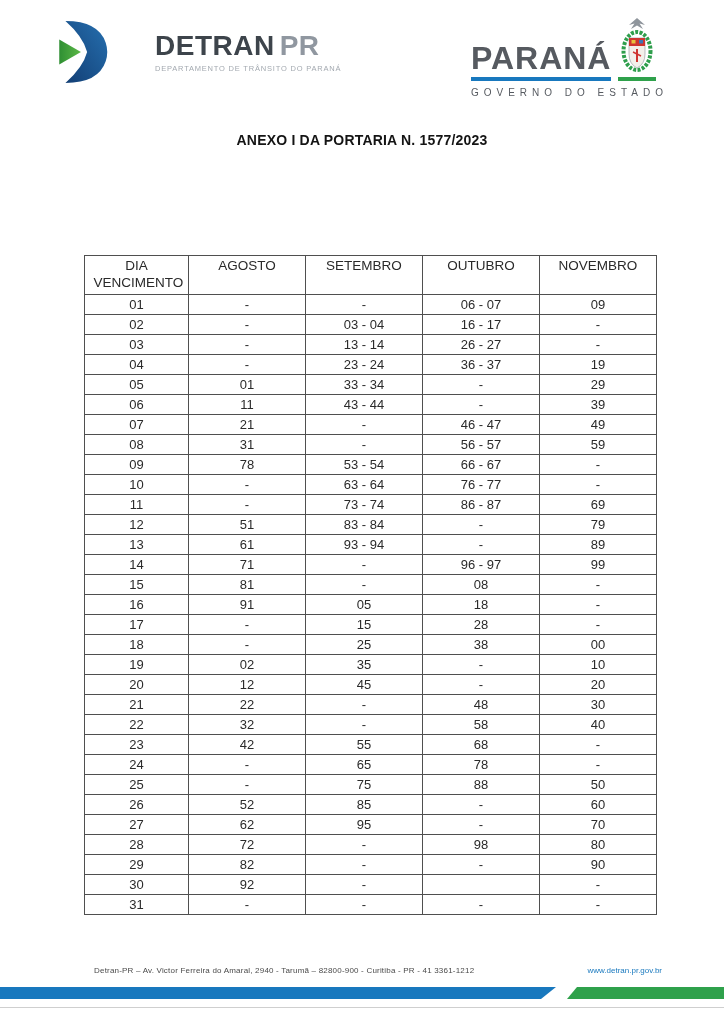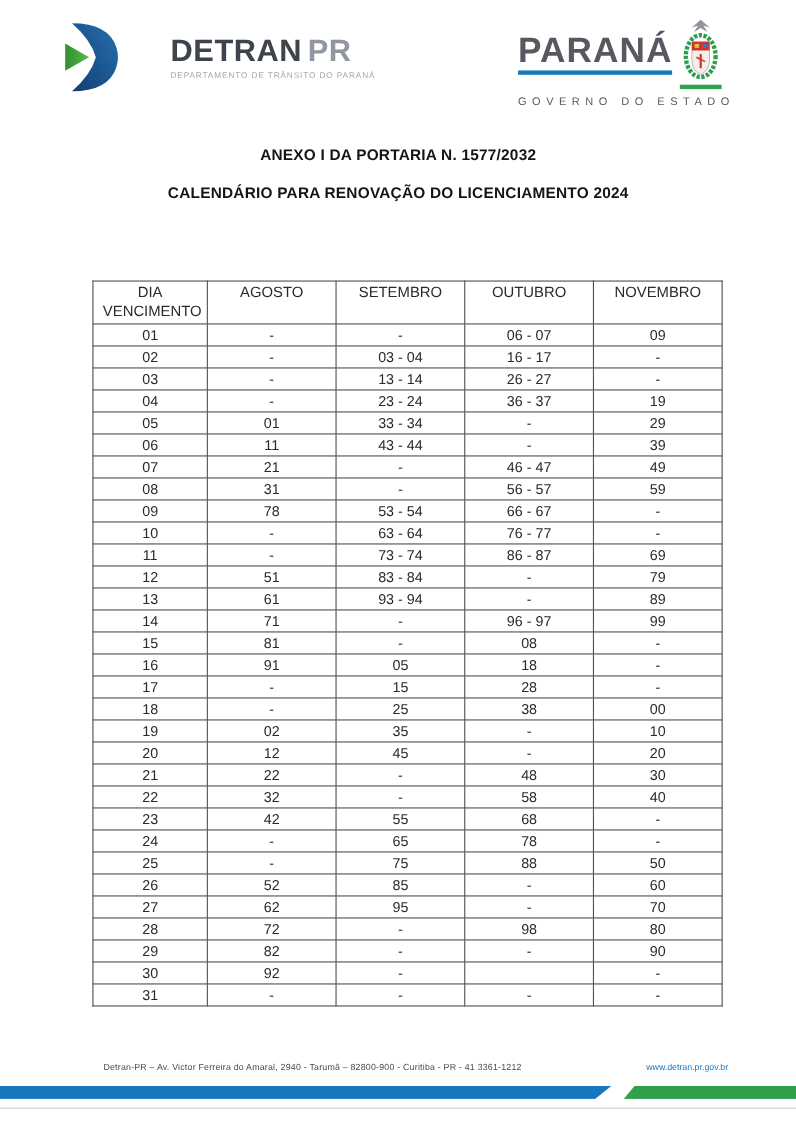--- a/index.html
+++ b/index.html
@@ -10,21 +10,21 @@
 
   
   .detran-logo { position:absolute; left:52px; top:20px; display:flex; align-items:center;gap:31px; }
   .detran-icon { width:62px; height:64px; }
   .detran-textcol { margin-left:10px; }
   .detran-name { font-size:28px; font-weight:bold; color:#3d444b; letter-spacing:.5px; line-height:1; }
   .detran-name .pr { color:#9097a0; margin-left:5px; }
   .detran-dept { font-size:7.5px; color:#a3a9b0; letter-spacing:.8px; margin-top:4px; }
 
   .parana-logo { position:absolute; right:56px; top:16px; }
-  .parana-top { display:flex; align-items:center; }
+  .parana-top { display:flex; align-items:flex-end; }
   .parana-namecol { display:flex; flex-direction:column; }
   .parana-name { font-size:32px; font-weight:bold; color:#565a60; letter-spacing:1px; line-height:1; }
   .parana-blue-line { height:4px; background:#1878be; margin-top:3px; }
   .parana-crestcol { display:flex; flex-direction:column; margin-left:7px; align-items:center; }
   .parana-crest { width:38px; height:60px; }
   .parana-green-line { height:4px; width:38px; background:#2fa14b; margin-top:1px; }
   .parana-sub { font-size:10px; color:#565a60; letter-spacing:5px; margin-top:6px; white-space:nowrap; }
 
   
   .titles { position:absolute; top:132px; left:0; width:100%; text-align:center; }
@@ -99,22 +99,21 @@
         <path d="M18 33 L20 33 L20 46 L18 46 Z" fill="#cf3530"></path>
         <path d="M15 36 L23 40" stroke="#cf3530" stroke-width="1.4"></path>
       </svg>
       <div class="parana-green-line"></div>
     </div>
   </div>
   <div class="parana-sub">GOVERNO DO ESTADO</div>
 </div>
 
 <div class="titles">
-  <div class="title-line">ANEXO I DA PORTARIA N. 1577/2032</div>
-  <div class="title-line">CALENDÁRIO PARA RENOVAÇÃO DO LICENCIAMENTO 2024</div>
+  <div class="title-line">ANEXO I DA PORTARIA N. 1577/2023</div>
 </div>
 
 <table class="cal-table">
   <colgroup>
     <col class="col-day">
       <col class="col-m">
       <col class="col-m">
       <col class="col-m">
       <col class="col-m">
   </colgroup>

